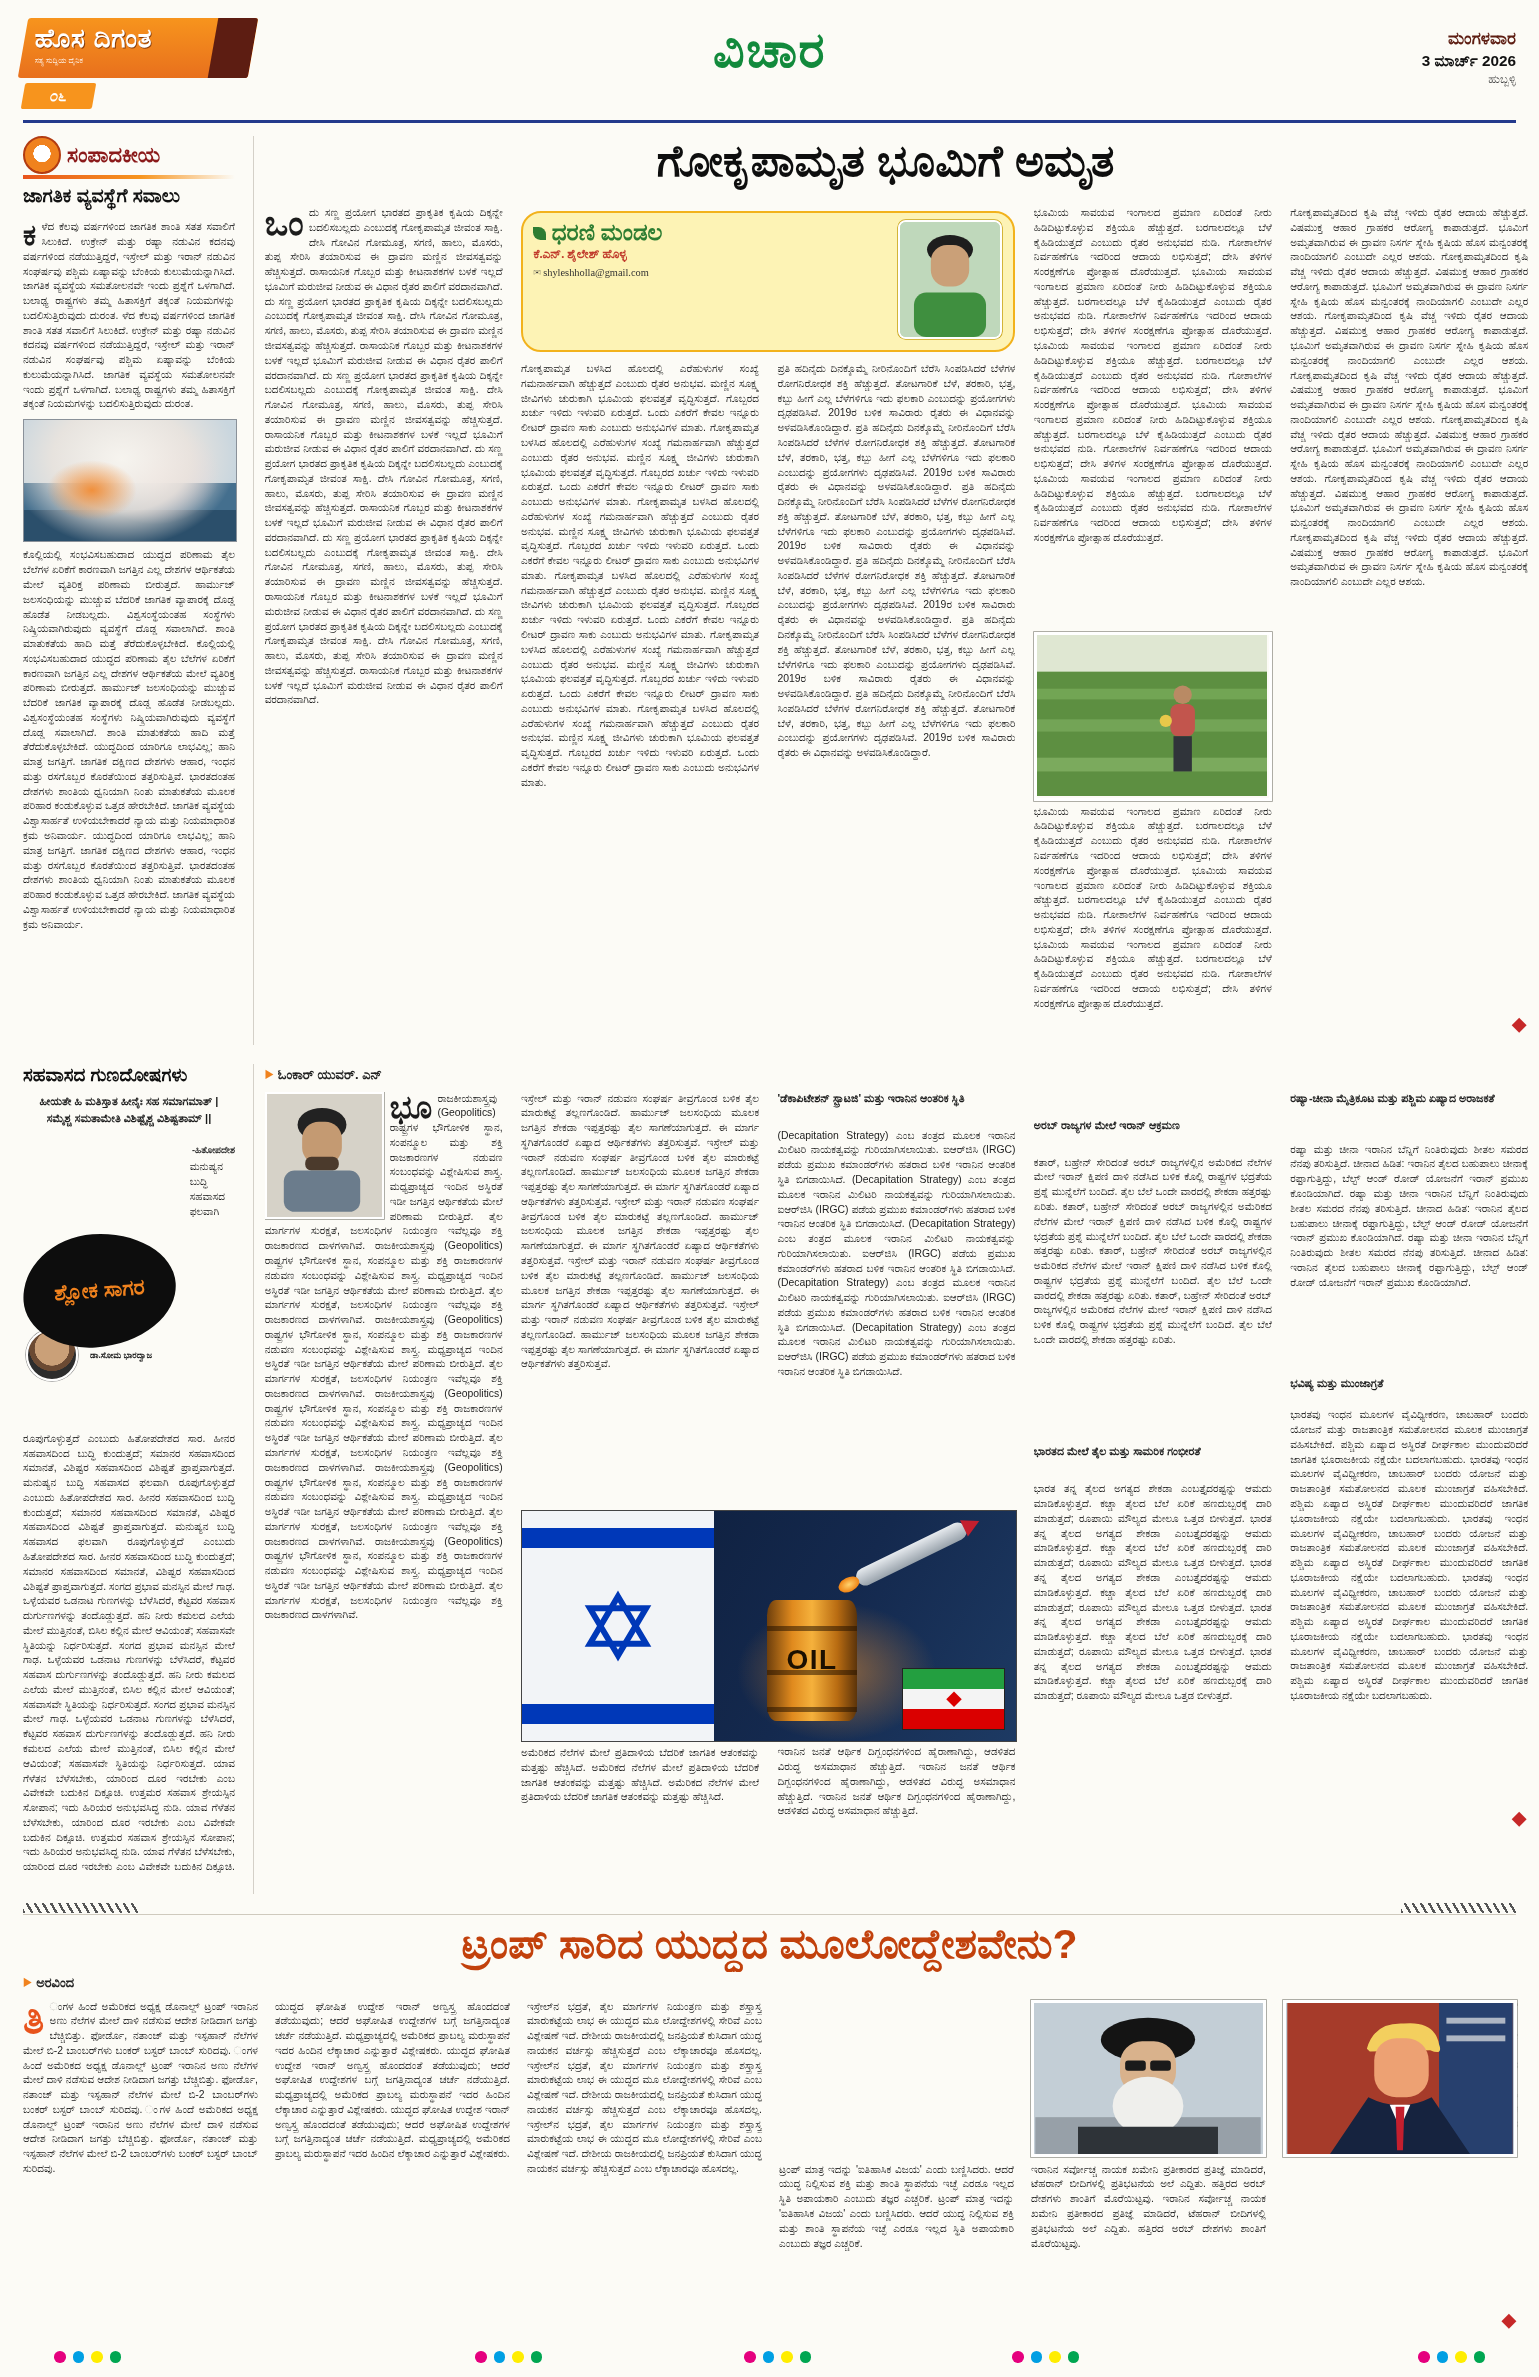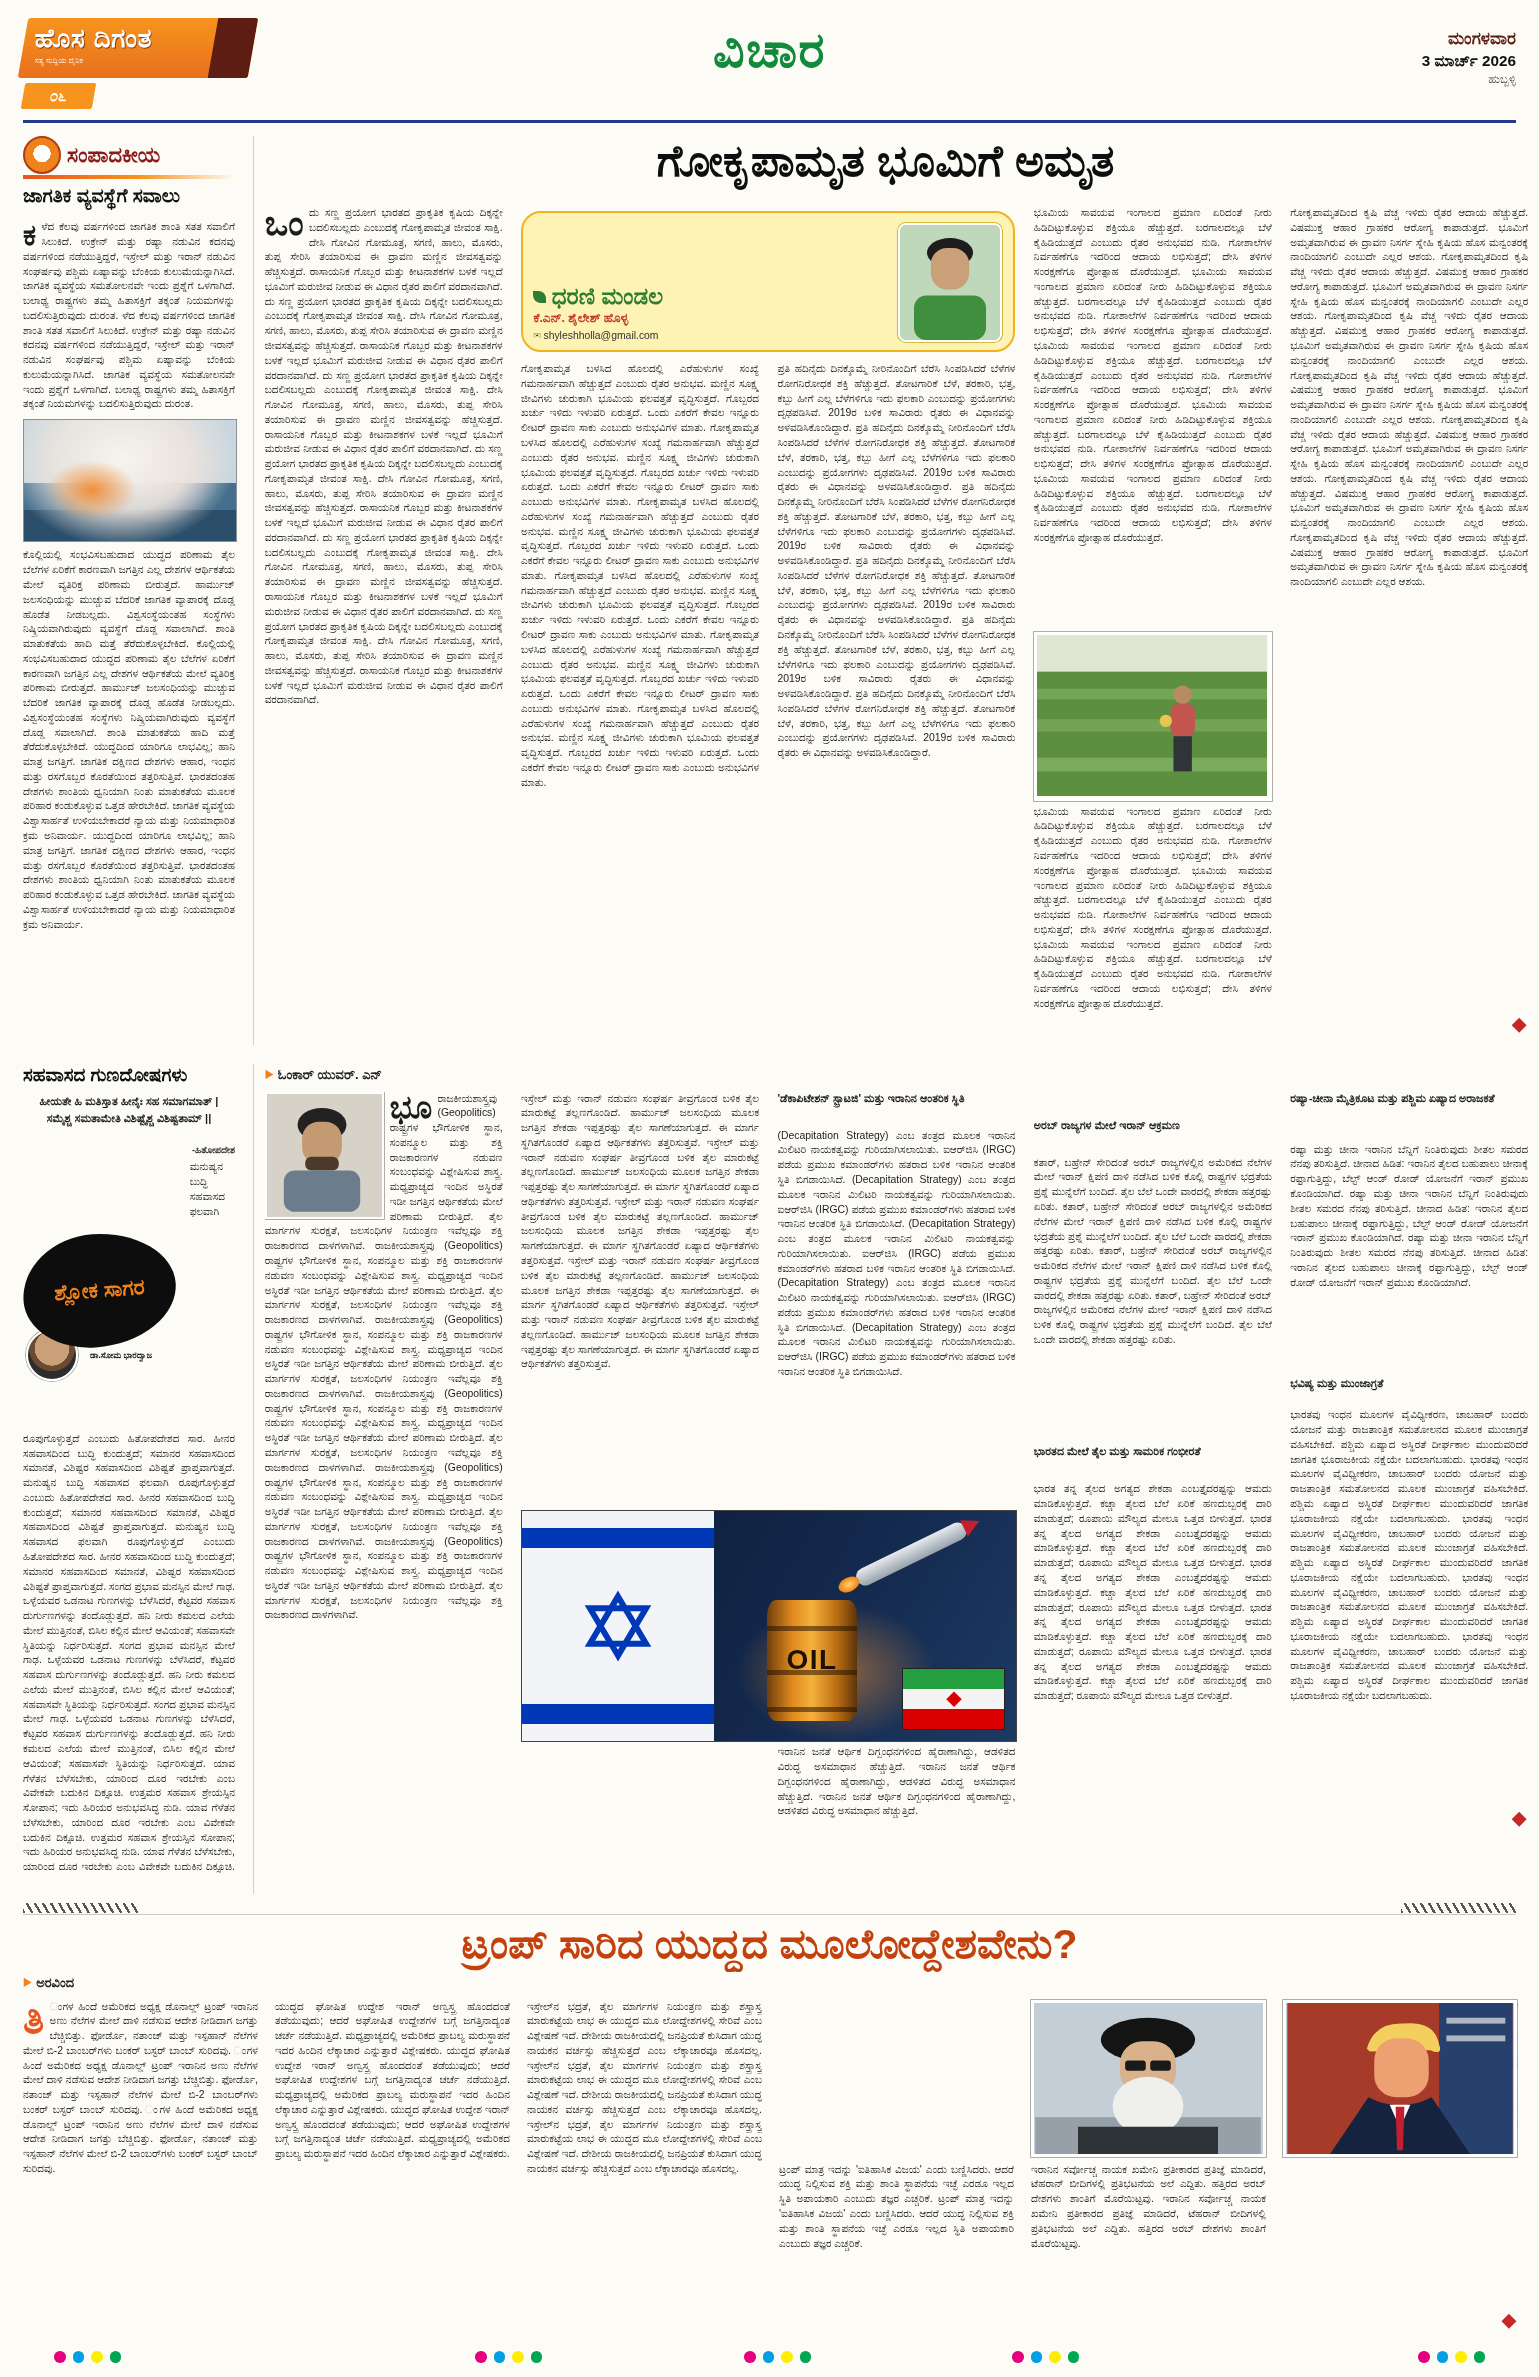--- a/index.html
+++ b/index.html
@@ -41,21 +41,21 @@
       radial-gradient(69px 46px at 32% 58%, rgba(242,140,52,.95), rgba(242,140,52,0) 65%),
       radial-gradient(115px 88px at 46% 32%, #f6f4ef, rgba(236,229,222,.85) 60%, rgba(236,229,222,0)),
       radial-gradient(92px 73px at 62% 44%, #ecd0d6, rgba(236,208,214,0) 70%),
       linear-gradient(#c9d6de 0 52%, #446f8e 52% 74%, #2b4f6b 74% 100%);}
   
   .main-article{left:253px;top:136px;width:1263px;height:909px;border-left:0.8px solid #d4d0c8;padding-left:0;}
   .ma-headline{width:100%;text-align:center;font-size:44px;font-weight:bold;color:#0e0e0e;height:64px;overflow:hidden;}
   .ma-cols{margin:6.1px 0 0 10.7px;height:828px;}
   .ma-cols .col{flex:0 0 238px;width:238px;}
   .authorbox{position:absolute;left:256px;top:4.6px;width:494px;height:141px;background:#fdf3b5;
-             border:2.3px solid #f2b21c;border-radius:20px;display:flex;align-items:flex-end;padding:7.7px 10.7px;box-sizing:border-box;z-index:4;}
+             border:2.3px solid #f2b21c;border-radius:20px;display:flex;align-items:flex-start;padding:7.7px 10.7px;box-sizing:border-box;z-index:4;font-family:Liberation Serif, serif;}
   .ab-left{flex:1;}
   .ab-title{font-size:23px;font-weight:bold;color:#2e7d32;display:flex;align-items:center;gap:6.1px;}
   .leaf{display:inline-block;width:12.3px;height:12.3px;background:#2e7d32;border-radius:0 60% 0 60%;}
   .ab-name{font-size:12.3px;font-weight:bold;color:#c0392b;margin-top:1px;}
   .ab-mail{font-size:10.4px;color:#333;margin-top:4.6px;}
   .ab-photo{width:100px;height:115px;border:2.3px solid #fff;border-radius:7.7px;box-shadow:0 0 0 0.8px #c9a41a;overflow:hidden;background:#bfd8bb;}
   .field-photo{width:238px;height:169px;border:3.8px solid #fff;box-shadow:0 0 0 0.8px #9a9a92;box-sizing:border-box;overflow:hidden;}
   
   .cohabit{left:23px;top:1064px;width:212px;height:830px;}
   .ch-headline{font-size:18.4px;font-weight:bold;height:29px;overflow:hidden;color:#111;}
@@ -278,20 +278,21 @@
             <div class="gi-oil">OIL</div>
           </div>
           <div class="gi-iran">
             <div class="g"></div>
             <div class="w">
                 <span class="gi-emblem"></span>
               </div>
             <div class="r"></div>
           </div>
         </div>
+        <p class="bodytext" style="height:83px;margin:4.6px 0 0;">ಅಮೆರಿಕದ ನೆಲೆಗಳ ಮೇಲೆ ಪ್ರತಿದಾಳಿಯ ಬೆದರಿಕೆ ಜಾಗತಿಕ ಆತಂಕವನ್ನು ಮತ್ತಷ್ಟು ಹೆಚ್ಚಿಸಿದೆ. ಅಮೆರಿಕದ ನೆಲೆಗಳ ಮೇಲೆ ಪ್ರತಿದಾಳಿಯ ಬೆದರಿಕೆ ಜಾಗತಿಕ ಆತಂಕವನ್ನು ಮತ್ತಷ್ಟು ಹೆಚ್ಚಿಸಿದೆ. ಅಮೆರಿಕದ ನೆಲೆಗಳ ಮೇಲೆ ಪ್ರತಿದಾಳಿಯ ಬೆದರಿಕೆ ಜಾಗತಿಕ ಆತಂಕವನ್ನು ಮತ್ತಷ್ಟು ಹೆಚ್ಚಿಸಿದೆ.</p>
       </div>
 
       <div class="col">
         <div class="sub" style="height:34px;">'ಡೆಕಾಪಿಟೇಶನ್ ಸ್ಟ್ರಾಟಜಿ' ಮತ್ತು ಇರಾನಿನ ಆಂತರಿಕ ಸ್ಥಿತಿ</div>
         <p class="bodytext" style="height:382px;margin:0;">(Decapitation Strategy) ಎಂಬ ತಂತ್ರದ ಮೂಲಕ ಇರಾನಿನ ಮಿಲಿಟರಿ ನಾಯಕತ್ವವನ್ನು ಗುರಿಯಾಗಿಸಲಾಯಿತು. ಐಆರ್‌ಜಿಸಿ (IRGC) ಪಡೆಯ ಪ್ರಮುಖ ಕಮಾಂಡರ್‌ಗಳು ಹತರಾದ ಬಳಿಕ ಇರಾನಿನ ಆಂತರಿಕ ಸ್ಥಿತಿ ಬಿಗಡಾಯಿಸಿದೆ. (Decapitation Strategy) ಎಂಬ ತಂತ್ರದ ಮೂಲಕ ಇರಾನಿನ ಮಿಲಿಟರಿ ನಾಯಕತ್ವವನ್ನು ಗುರಿಯಾಗಿಸಲಾಯಿತು. ಐಆರ್‌ಜಿಸಿ (IRGC) ಪಡೆಯ ಪ್ರಮುಖ ಕಮಾಂಡರ್‌ಗಳು ಹತರಾದ ಬಳಿಕ ಇರಾನಿನ ಆಂತರಿಕ ಸ್ಥಿತಿ ಬಿಗಡಾಯಿಸಿದೆ. (Decapitation Strategy) ಎಂಬ ತಂತ್ರದ ಮೂಲಕ ಇರಾನಿನ ಮಿಲಿಟರಿ ನಾಯಕತ್ವವನ್ನು ಗುರಿಯಾಗಿಸಲಾಯಿತು. ಐಆರ್‌ಜಿಸಿ (IRGC) ಪಡೆಯ ಪ್ರಮುಖ ಕಮಾಂಡರ್‌ಗಳು ಹತರಾದ ಬಳಿಕ ಇರಾನಿನ ಆಂತರಿಕ ಸ್ಥಿತಿ ಬಿಗಡಾಯಿಸಿದೆ. (Decapitation Strategy) ಎಂಬ ತಂತ್ರದ ಮೂಲಕ ಇರಾನಿನ ಮಿಲಿಟರಿ ನಾಯಕತ್ವವನ್ನು ಗುರಿಯಾಗಿಸಲಾಯಿತು. ಐಆರ್‌ಜಿಸಿ (IRGC) ಪಡೆಯ ಪ್ರಮುಖ ಕಮಾಂಡರ್‌ಗಳು ಹತರಾದ ಬಳಿಕ ಇರಾನಿನ ಆಂತರಿಕ ಸ್ಥಿತಿ ಬಿಗಡಾಯಿಸಿದೆ. (Decapitation Strategy) ಎಂಬ ತಂತ್ರದ ಮೂಲಕ ಇರಾನಿನ ಮಿಲಿಟರಿ ನಾಯಕತ್ವವನ್ನು ಗುರಿಯಾಗಿಸಲಾಯಿತು. ಐಆರ್‌ಜಿಸಿ (IRGC) ಪಡೆಯ ಪ್ರಮುಖ ಕಮಾಂಡರ್‌ಗಳು ಹತರಾದ ಬಳಿಕ ಇರಾನಿನ ಆಂತರಿಕ ಸ್ಥಿತಿ ಬಿಗಡಾಯಿಸಿದೆ.</p>
         <div style="height:230px;"></div>
         <p class="bodytext" style="height:83px;margin:4.6px 0 0;">ಇರಾನಿನ ಜನತೆ ಆರ್ಥಿಕ ದಿಗ್ಬಂಧನಗಳಿಂದ ಹೈರಾಣಾಗಿದ್ದು, ಆಡಳಿತದ ವಿರುದ್ಧ ಅಸಮಾಧಾನ ಹೆಚ್ಚುತ್ತಿದೆ. ಇರಾನಿನ ಜನತೆ ಆರ್ಥಿಕ ದಿಗ್ಬಂಧನಗಳಿಂದ ಹೈರಾಣಾಗಿದ್ದು, ಆಡಳಿತದ ವಿರುದ್ಧ ಅಸಮಾಧಾನ ಹೆಚ್ಚುತ್ತಿದೆ. ಇರಾನಿನ ಜನತೆ ಆರ್ಥಿಕ ದಿಗ್ಬಂಧನಗಳಿಂದ ಹೈರಾಣಾಗಿದ್ದು, ಆಡಳಿತದ ವಿರುದ್ಧ ಅಸಮಾಧಾನ ಹೆಚ್ಚುತ್ತಿದೆ.</p>
       </div>
 
       <div class="col">

